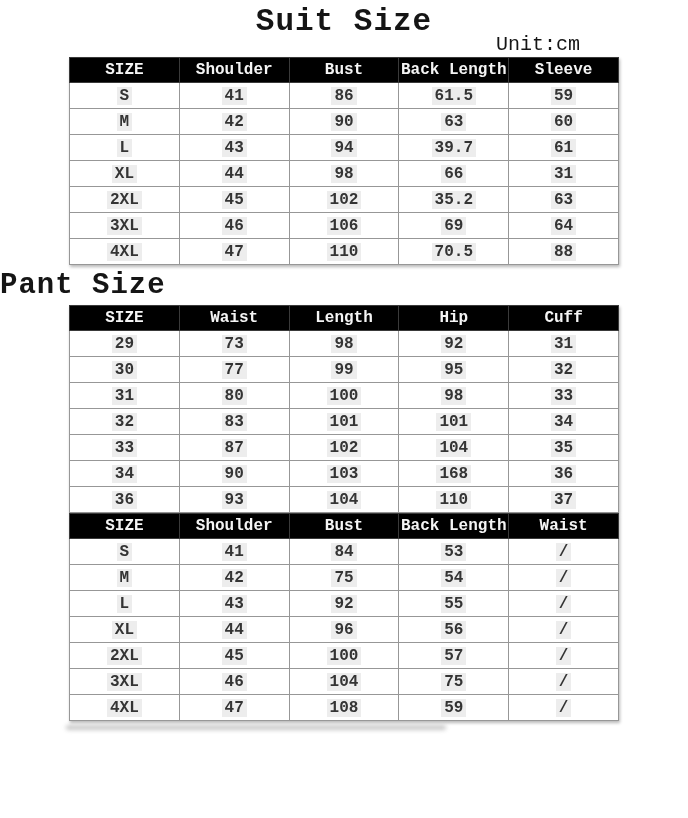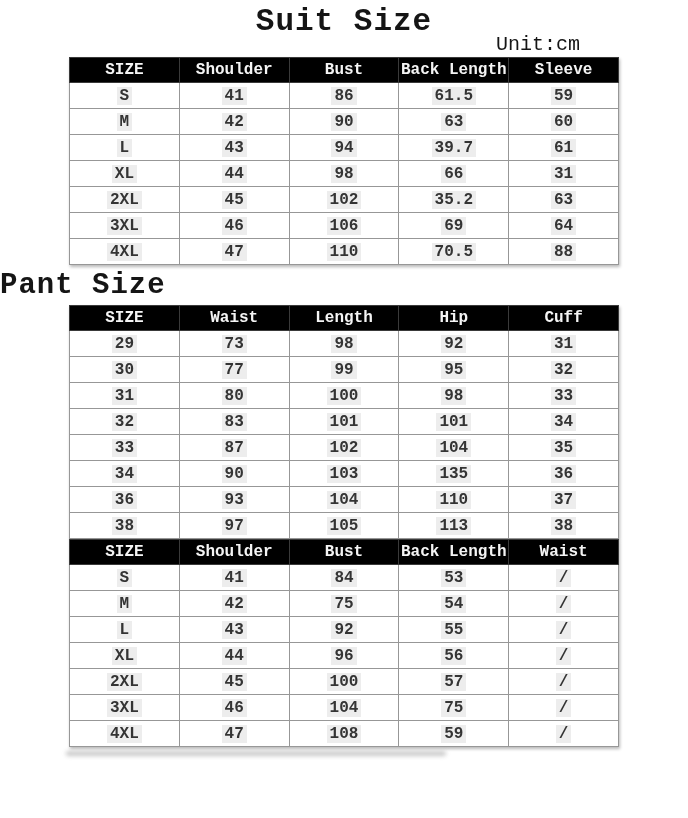--- a/index.html
+++ b/index.html
@@ -210,37 +210,30 @@
             <td><span class="cell-text">33</span></td>
             <td><span class="cell-text">87</span></td>
             <td><span class="cell-text">102</span></td>
             <td><span class="cell-text">104</span></td>
             <td><span class="cell-text">35</span></td>
           </tr>
           <tr>
             <td><span class="cell-text">34</span></td>
             <td><span class="cell-text">90</span></td>
             <td><span class="cell-text">103</span></td>
-            <td><span class="cell-text">135</span></td>
+            <td><span class="cell-text">168</span></td>
             <td><span class="cell-text">36</span></td>
           </tr>
           <tr>
             <td><span class="cell-text">36</span></td>
             <td><span class="cell-text">93</span></td>
             <td><span class="cell-text">104</span></td>
             <td><span class="cell-text">110</span></td>
             <td><span class="cell-text">37</span></td>
           </tr>
-          <tr>
-            <td><span class="cell-text">38</span></td>
-            <td><span class="cell-text">97</span></td>
-            <td><span class="cell-text">105</span></td>
-            <td><span class="cell-text">113</span></td>
-            <td><span class="cell-text">38</span></td>
-          </tr>
         </tbody>
       </table>
   </section>
 
 
   <section>
     <table class="size-table">
         <thead>
           <tr>
             <th>SIZE</th>

